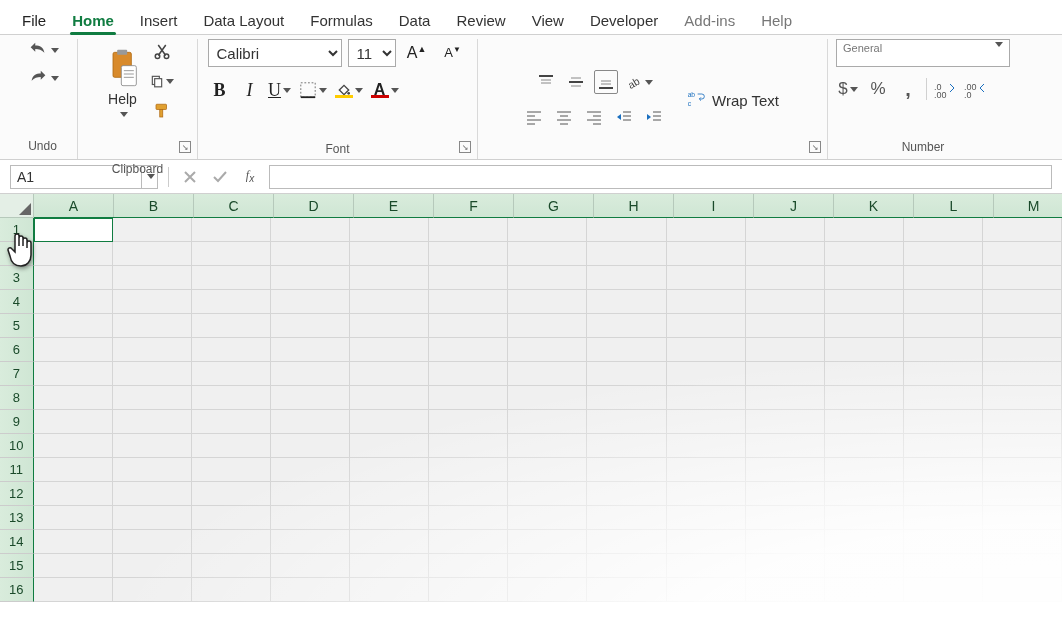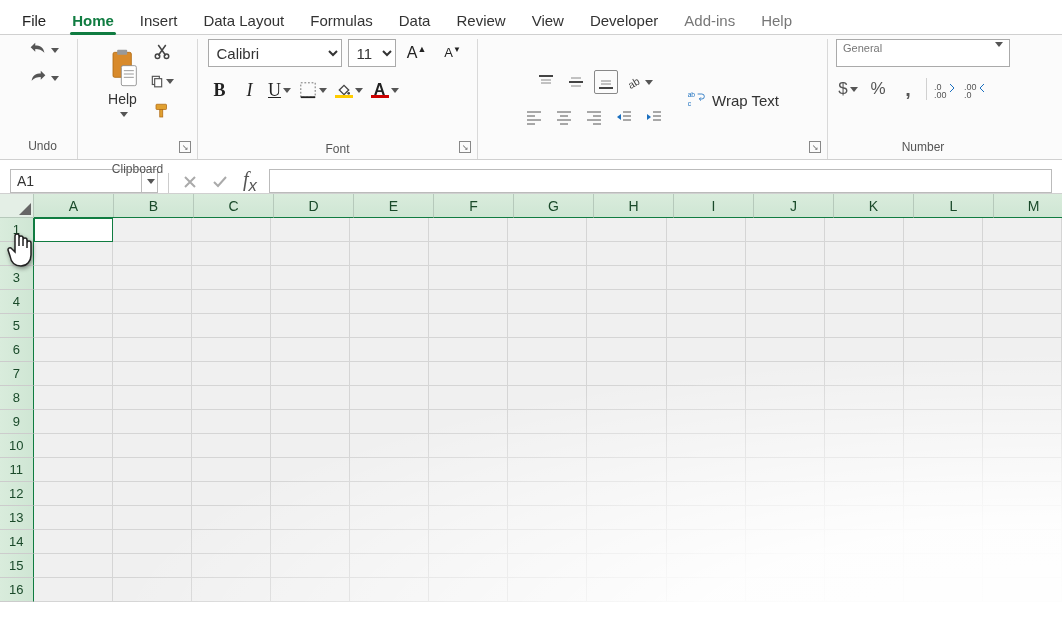--- a/index.html
+++ b/index.html
@@ -46,21 +46,21 @@
   .wt-btn svg { width: 20px; height: 20px; }
 
   .bold { font-family: "Times New Roman", serif; font-weight: bold; font-size: 18px; }
   .italic { font-family: "Times New Roman", serif; font-style: italic; font-size: 18px; }
   .under { font-family: "Times New Roman", serif; font-size: 18px; text-decoration: underline; }
 
   .font-color-bar { width: 18px; height: 3px; background: #c00; margin-top: -3px; }
   .fill-color-bar { width: 18px; height: 3px; background: #fc0; margin-top: -3px; }
 
   
-  .fbar { display: flex; align-items: flex-end; height: 34px; border-bottom: 1px solid #d0d0d0; background: #fff; gap: 8px; padding: 0 10px; }
+  .fbar { display: flex; align-items: center; height: 34px; border-bottom: 1px solid #d0d0d0; background: #fff; gap: 8px; padding: 0 10px; }
   .namebox-wrap { display: flex; align-items: center; border: 1px solid #bbb; height: 24px; }
   .namebox { width: 130px; border: none; padding: 2px 6px; font-size: 14px; color: #333; outline: none; }
   .namebox-caret { width: 16px; display: flex; align-items: center; justify-content: center; border-left: 1px solid #bbb; height: 100%; }
   .vsep { width: 1px; height: 20px; background: #ccc; margin: 0 2px; }
   .fx-btn { width: 22px; height: 22px; display: flex; align-items: center; justify-content: center; color: #888; cursor: pointer; }
   .fx-input { flex: 1; height: 24px; border: 1px solid #bbb; padding: 2px 6px; font-size: 14px; outline: none; }
 
   
   .sheet { position: relative; }
   .top-header { display: flex; height: 24px; background: #e4efe6; }
@@ -351,21 +351,21 @@
       <svg width="14" height="14">
         <path d="M2 2l10 10M12 2L2 12" stroke="#aaa" stroke-width="2"></path>
       </svg>
     </div>
   <div class="fx-btn">
       <svg width="16" height="14">
         <path d="M2 7l4 4 8-9" stroke="#aaa" stroke-width="2" fill="none"></path>
       </svg>
     </div>
   <div class="fx-btn">
-      <span style="font-style:italic;font-family:serif;font-size:20px;color:#555">f<sub>x</sub></span>
+      <span style="font-style:italic;font-family:serif;font-size:12px;color:#555">f<sub>x</sub></span>
     </div>
   <input class="fx-input" value="" style="">
 </div>
 
 <div class="sheet">
   <div class="top-header">
     <div class="corner"></div>
     <div id="col-headers" style="display: flex;">
         <div class="col-h">A</div>
         <div class="col-h">B</div>

